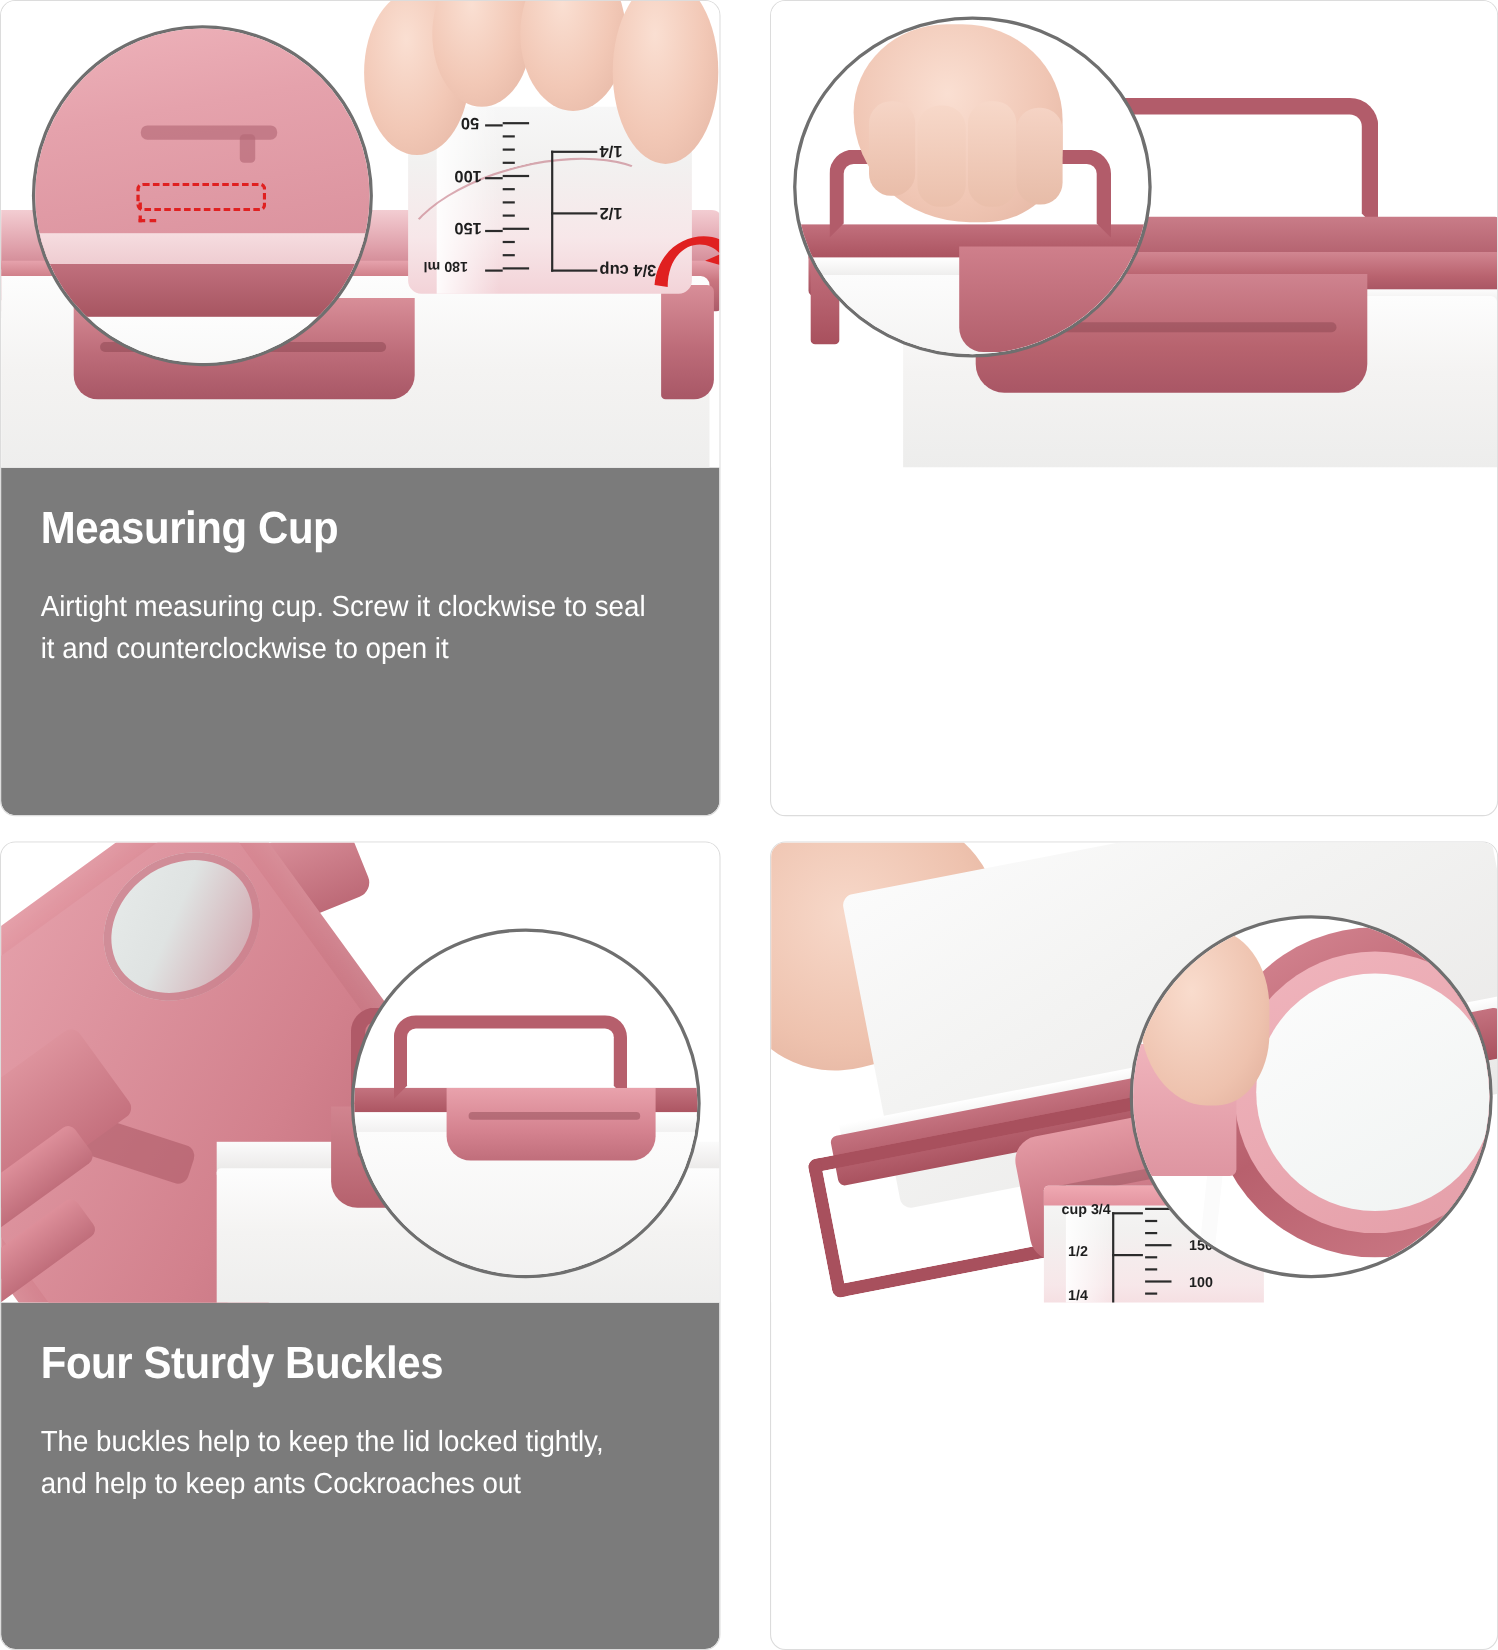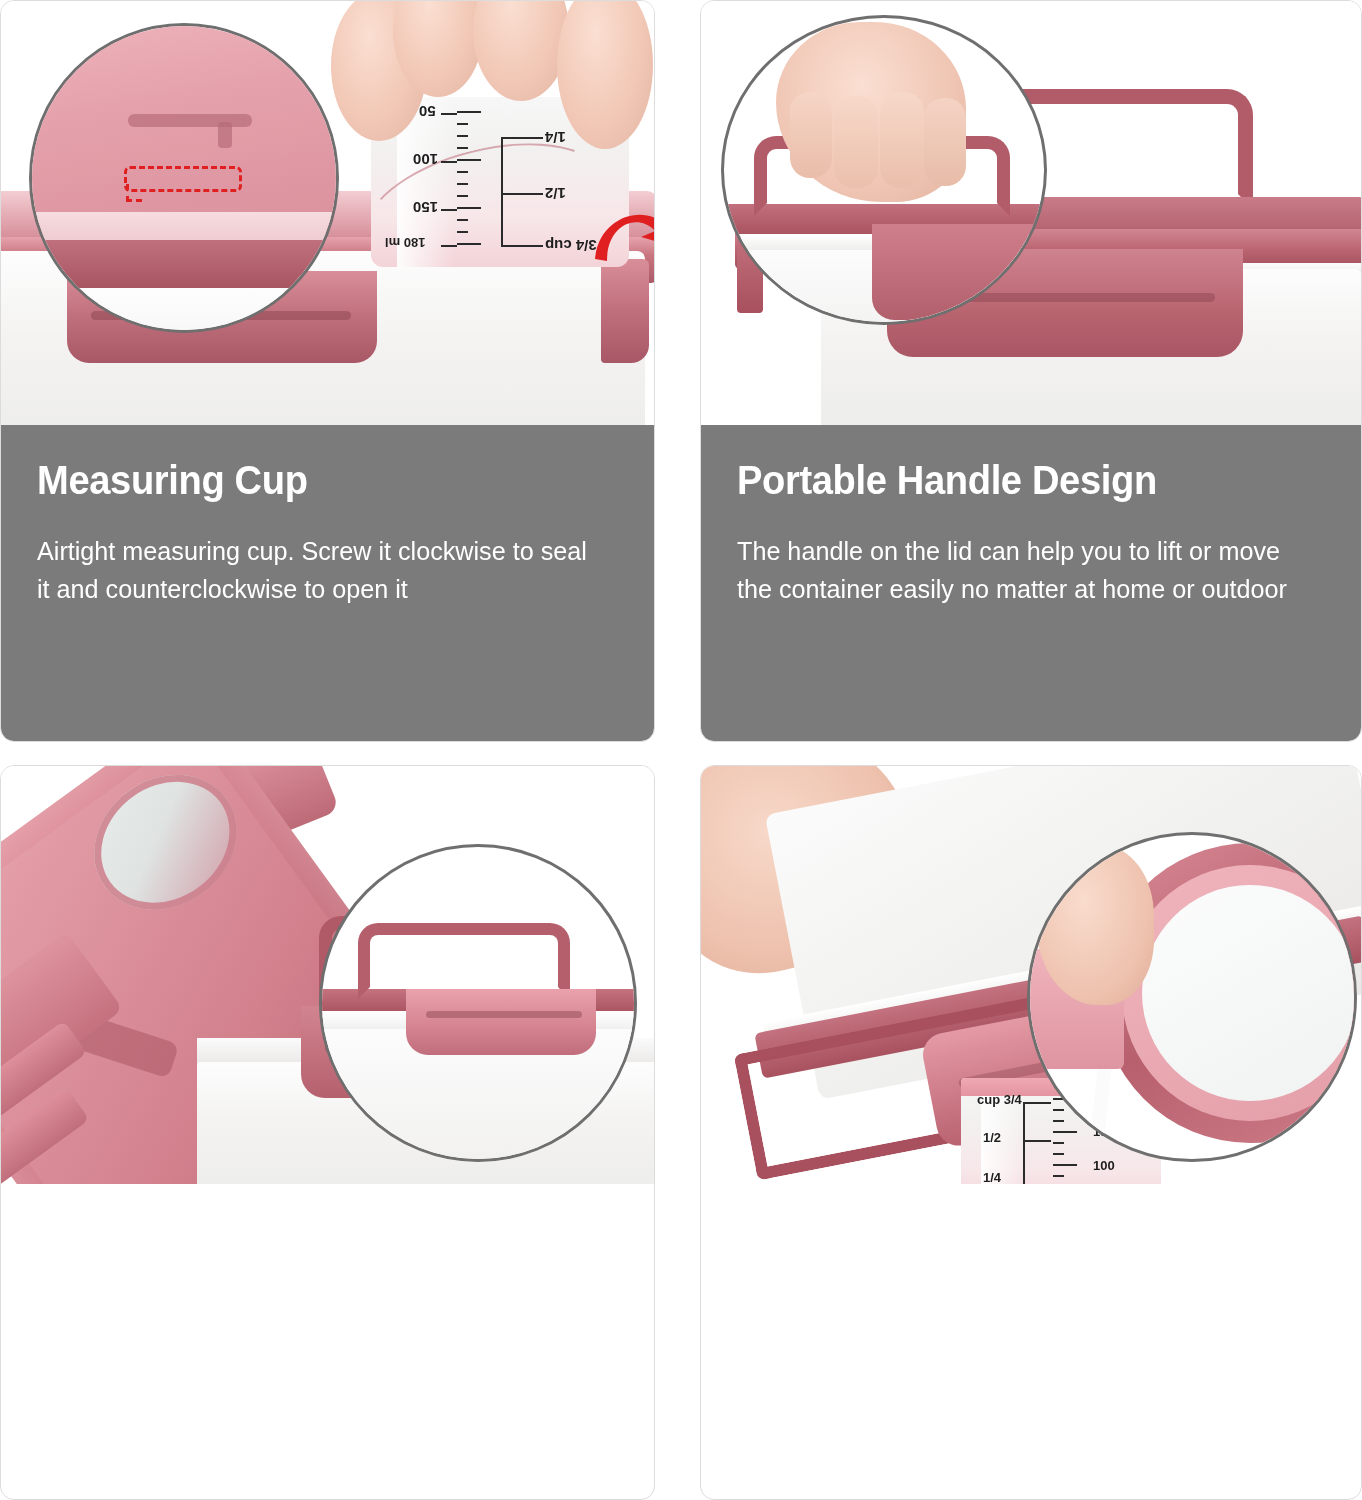--- a/index.html
+++ b/index.html
@@ -339,21 +339,21 @@
     border-radius: 5px;
   }
   .p4-hand {
     position: absolute; left: -40px; top: -30px;
     width: 250px; height: 230px;
     background: radial-gradient(ellipse at 45% 40%, #f7d8c9 0%, #eec2ae 60%, #e0ae9b 100%);
     border-radius: 46% 54% 58% 42%;
     transform: rotate(-14deg);
   }
   .p4-cup {
-    position: absolute; left: 260px; top: 312px;
+    position: absolute; left: 248px; top: 312px;
     width: 200px; height: 130px;
   }
 
   .seal-ring-outer {
     position: absolute;
     border-radius: 50%;
     background: linear-gradient(150deg,#d88a96 0%, #b8606d 50%, #cf7e8a 100%);
   }
   .seal-ring-mid {
     position: absolute;
@@ -506,24 +506,20 @@
         <div style="position:absolute;left:110px;top:78px;width:44px;height:92px;
                     background:linear-gradient(180deg,#f7d8c9,#ebc0ac);border-radius:20px;"></div>
         <div style="position:absolute;left:156px;top:74px;width:44px;height:96px;
                     background:linear-gradient(180deg,#f7d8c9,#eabfab);border-radius:20px;"></div>
         <div style="position:absolute;left:200px;top:80px;width:42px;height:88px;
                     background:linear-gradient(180deg,#f5d3c4,#e7bca8);border-radius:20px;"></div>
       </div>
 
     </div>
 
-    <div class="caption">
-      <div class="cap-title">Portable Handle Design</div>
-      <div class="cap-body">The handle on the lid can help you to lift or move the container easily no matter at home or outdoor</div>
-    </div>
   </div>
 
   <div class="panel">
     <div class="photo">
 
       <div class="p3-handle-fold"></div>
       <div class="p3-lid">
         <div class="p3-lid-inner"></div>
         <div class="p3-port"></div>
         <div class="p3-arrow"></div>
@@ -555,20 +551,24 @@
                     border-radius:20px 20px 0 0;"></div>
         <div style="position:absolute;left:84px;top:142px;width:190px;height:66px;
                     background:linear-gradient(180deg,#e9a2ac 0%,#d4828f 60%,#c06e7b 100%);
                     border-radius:0 0 22px 22px;"></div>
         <div style="position:absolute;left:104px;top:164px;width:156px;height:7px;
                     background:rgba(125,58,68,.4);border-radius:4px;"></div>
       </div>
 
     </div>
 
+    <div class="caption">
+      <div class="cap-title">Four Sturdy Buckles</div>
+      <div class="cap-body">The buckles help to keep the lid locked tightly, and help to keep ants Cockroaches out</div>
+    </div>
   </div>
 
   <div class="panel">
     <div class="photo">
 
       <div class="p4-hand"></div>
       <div class="p4-lid"></div>
       <div class="p4-lid-seal"></div>
       <div class="p4-lid-frame"></div>
       <div class="p4-handle"></div>

